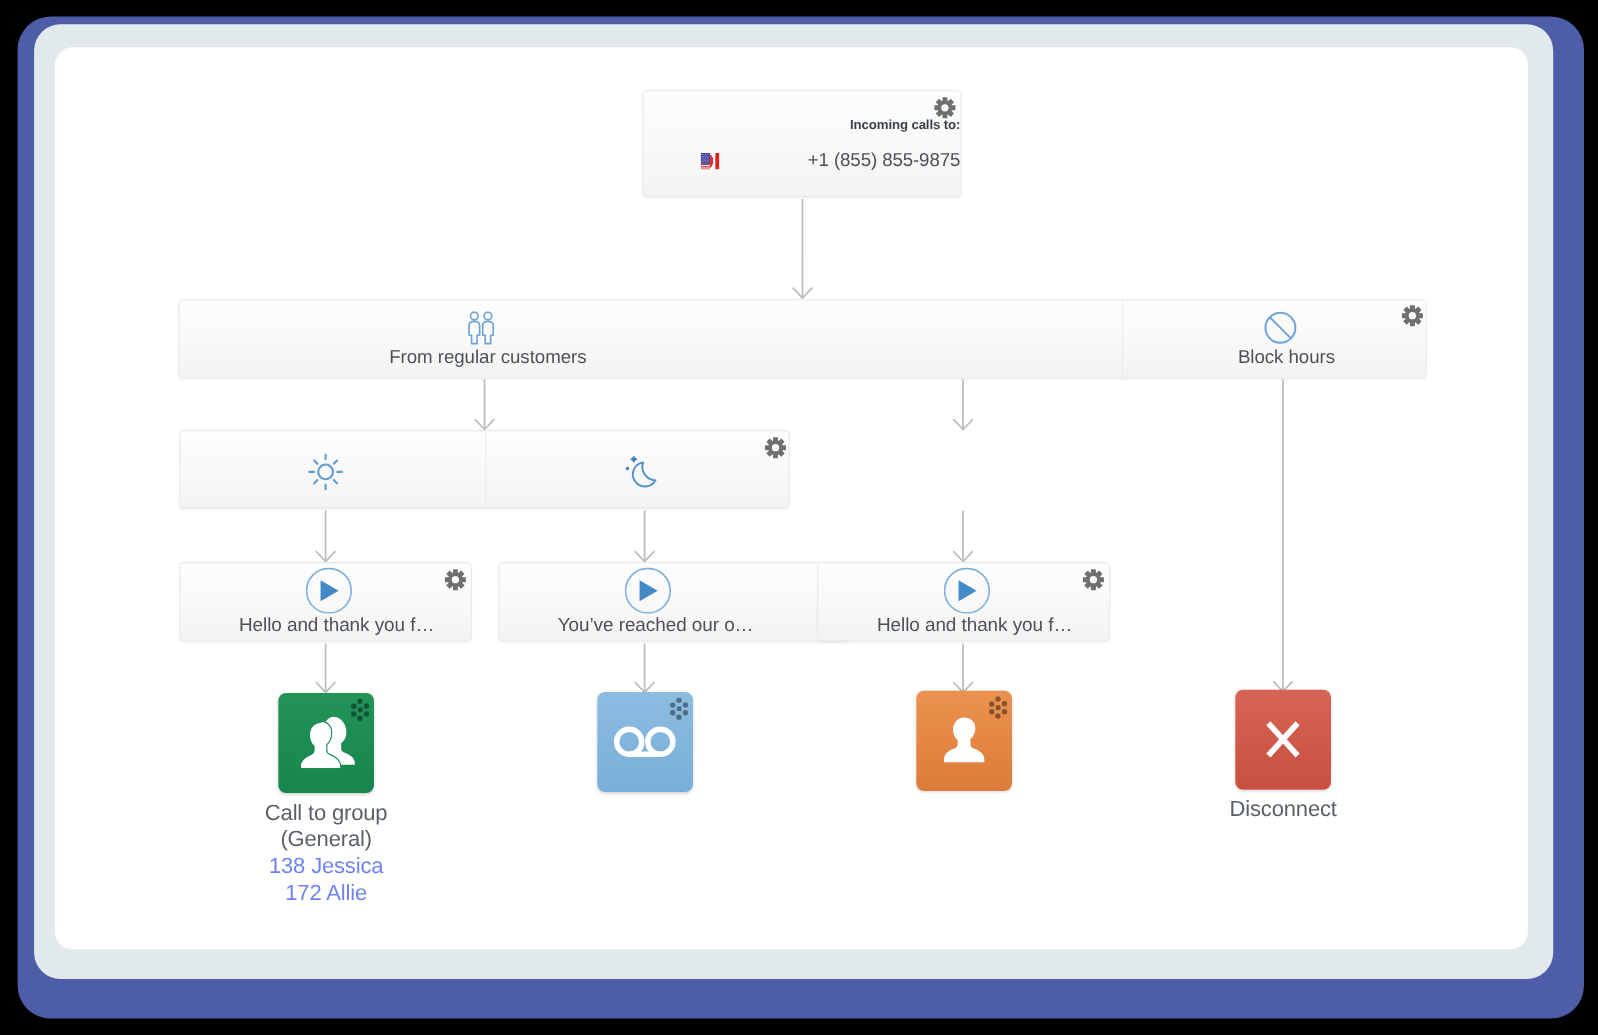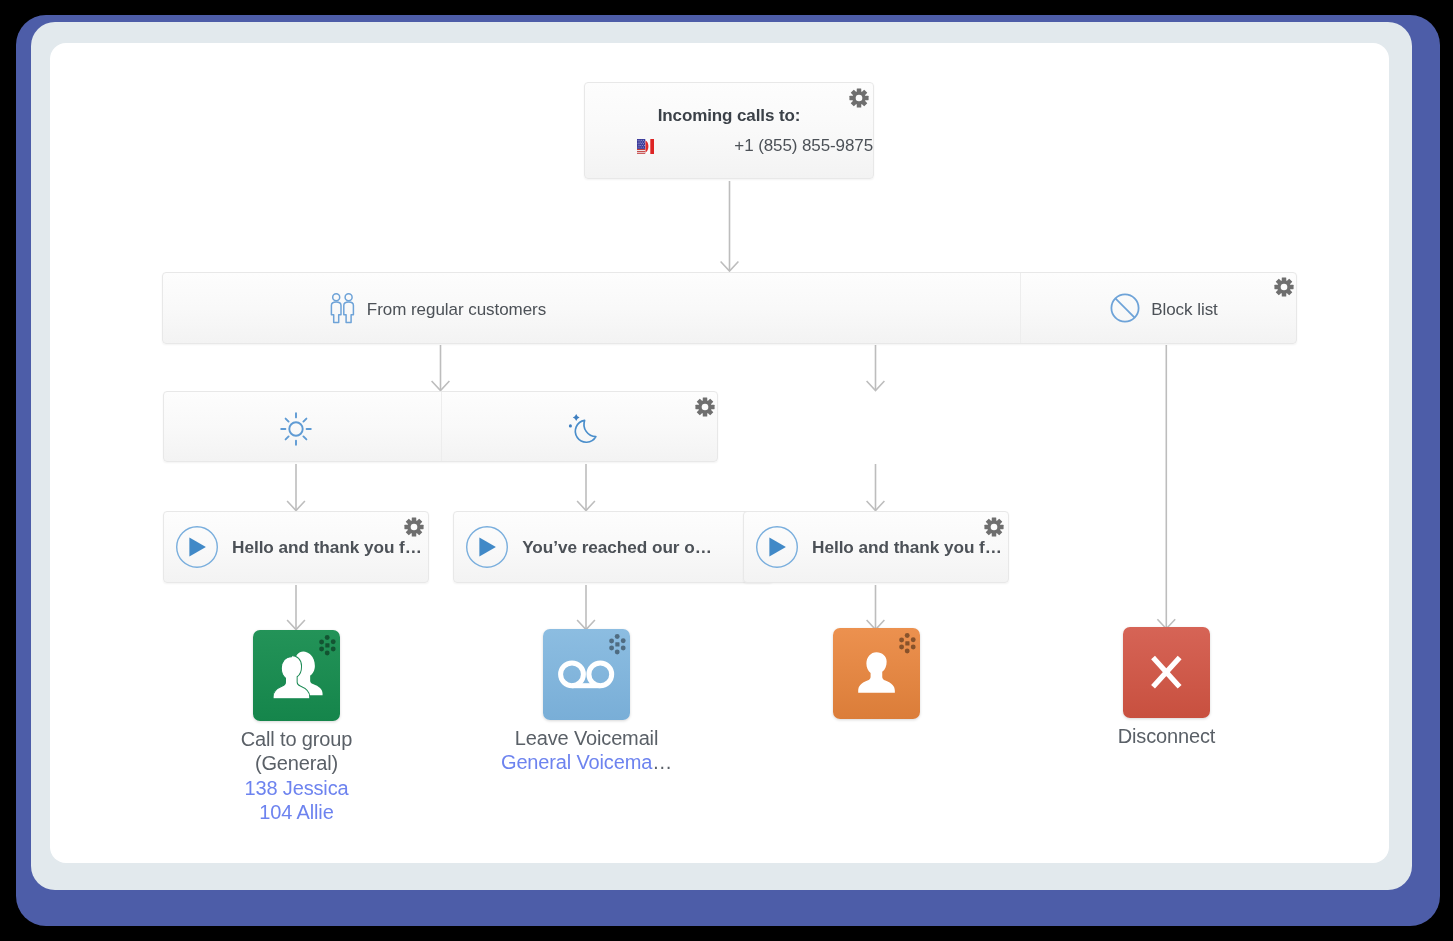--- a/index.html
+++ b/index.html
@@ -12,31 +12,31 @@
   #card{position:absolute;left:19px;top:21px;width:1339px;height:820px;
         background:#ffffff;border-radius:16px;overflow:hidden;}
   #stage{position:absolute;left:0;top:0;width:1339px;height:820px;}
   #edges{position:absolute;left:0;top:0;width:1339px;height:820px;}
 
   
   .node{position:absolute;box-sizing:border-box;
         background:linear-gradient(180deg,#fdfdfd 0%,#f9f9f9 50%,#f3f3f3 100%);
         border:1px solid #e8e8e8;border-radius:4px;
         box-shadow:0 1px 2px rgba(0,0,0,.05);}
-  .seg{position:absolute;top:0;bottom:0;display:flex;align-items:center;justify-content:center;}
+  .seg{position:absolute;top:0;bottom:0;display:flex;align-items:center;justify-content:center;flex-direction:column;}
   .seg + .seg{border-left:1px solid #ededed;}
   .gearwrap{position:absolute;width:20px;height:22px;cursor:pointer;}
-  .root-title{position:absolute;left:0;right:0;top:23px;text-align:center;
-              font-weight:bold;font-size:17px;color:#3b4148;letter-spacing:-0.1px;}
+  .root-title{position:absolute;left:0;right:0;top:23px;text-align:right;
+              font-weight:bold;font-size:12px;color:#3b4148;letter-spacing:-0.1px;}
   .root-phone{position:absolute;left:0;right:0;top:53px;text-align:right;
               font-size:17px;color:#4c5157;letter-spacing:-0.1px;}
   .flag{position:absolute;left:50%;top:3px;margin-left:-92px;}
   .seg-label{position:relative;top:1.5px;font-size:17px;color:#4c5157;margin-left:11px;letter-spacing:-0.05px;white-space:nowrap;}
   .blue-link-text{font-size:17px;color:#6d83ef;letter-spacing:-0.05px;white-space:nowrap;}
-  .greet-text{font-size:17.2px;color:#4c5157;margin-left:14px;letter-spacing:-0.05px;white-space:nowrap;font-weight:bold;}
+  .greet-text{font-size:17.2px;color:#4c5157;margin-left:14px;letter-spacing:-0.05px;white-space:nowrap;}
 
   
   .tile{position:absolute;border-radius:7px;box-shadow:0 1px 3px rgba(0,0,0,.16);}
   .tile-caption{position:absolute;text-align:center;font-size:20px;color:#5a6067;
                 line-height:24.3px;letter-spacing:-0.15px;white-space:nowrap;}
   .tile-caption .ln{display:block;}
   .tile-caption .lk{display:block;color:#6d83ef;}
   .tile-caption .ell{color:#5a6067;}
   svg{display:block;}
 </style>
@@ -159,21 +159,21 @@
           </div>
           <div class="seg" style="left:857px;width:278px;padding-left:9px;box-sizing:border-box;">
             <span>
               <svg width="30" height="30" viewBox="0 0 30 30">
                 <g fill="none" stroke="#6ea3d8" stroke-width="1.8">
                   <circle cx="15" cy="15" r="13.6"></circle>
                   <path d="M5.4 5.4 24.6 24.6"></path>
                 </g>
               </svg>
             </span>
-            <span class="seg-label">Block list</span>
+            <span class="seg-label">Block hours</span>
             <div class="gearwrap" style="right:4px;top:2.5px;">
               <svg viewBox="0 0 24 24" width="20" height="22">
                   <g fill="#6f6f6f">
                     <circle cx="12" cy="12" r="8.0"></circle>
                     <rect x="9.3" y="0.5" width="5.4" height="6" rx="0.5"></rect>
                     <rect x="9.3" y="17.5" width="5.4" height="6" rx="0.5"></rect>
                     <rect x="0.5" y="9.3" width="6" height="5.4" rx="0.5"></rect>
                     <rect x="17.5" y="9.3" width="6" height="5.4" rx="0.5"></rect>
                     <g transform="rotate(45 12 12)">
                       <rect x="9.3" y="0.5" width="5.4" height="6" rx="0.5"></rect>
@@ -337,21 +337,21 @@
                   <circle cx="14.2" cy="14.0" r="2.45"></circle>
                 <circle cx="8.2" cy="18.0" r="2.45"></circle>
               </g>
             </svg>
           </span>
         </div>
         <div class="tile-caption" style="left:146px;top:684px;width:201px;">
           <span class="ln">Call to group</span>
           <span class="ln">(General)</span>
           <span class="lk">138 Jessica</span>
-          <span class="lk">104 Allie</span>
+          <span class="lk">172 Allie</span>
         </div>
 
         <div class="tile" style="left:493px;top:586px;width:87px;height:91px;background:linear-gradient(180deg,#8cbde1 0%,#79aed7 100%);">
           <svg width="87" height="91" viewBox="0 0 87 91">
             <g fill="none" stroke="#ffffff" stroke-width="5">
               <circle cx="29.0" cy="45.3" r="11.4"></circle>
               <circle cx="57.3" cy="45.3" r="11.4"></circle>
               <path d="M29.0 56.7h28.3"></path>
             </g>
           </svg>
@@ -362,24 +362,20 @@
                 <circle cx="2.6" cy="7.0" r="2.45"></circle>
                   <circle cx="14.2" cy="6.8" r="2.45"></circle>
                 <rect x="6.3" y="8.2" width="4.2" height="4.2" rx="0.5"></rect>
                 <circle cx="2.6" cy="14.0" r="2.45"></circle>
                   <circle cx="14.2" cy="14.0" r="2.45"></circle>
                 <circle cx="8.2" cy="18.0" r="2.45"></circle>
               </g>
             </svg>
           </span>
         </div>
-        <div class="tile-caption" style="left:436px;top:683px;width:201px;">
-          <span class="ln">Leave Voicemail</span>
-          <span class="lk"><span>General Voicema</span><span class="ell">…</span></span>
-        </div>
 
         <div class="tile" style="left:783px;top:585px;width:87px;height:91px;background:linear-gradient(180deg,#ec914f 0%,#db7d39 100%);">
           <svg width="87" height="91" viewBox="0 0 87 91">
             <g transform="translate(25.2 24.2) scale(1.05 1.062)">
               <path fill="#ffffff" d="M17.4 0C11.9 0 7.8 4.6 7.8 10.6c0 3.8 1.6 7.1 4.0 9.0v3.7c0 1.5-1.0 2.6-3.0 3.4C2.4 29.2 0 32.0 0 36.4v1.9h34.9v-1.9c0-4.4-2.7-7.2-9.0-9.7-2.0-.8-3.0-1.9-3.0-3.4v-5.0c2.8-1.8 4.2-5.5 4.2-9.6C27.1 3.7 22.9 0 17.4 0z"></path>
             </g>
           </svg>
           <span class="badge-dots" style="position:absolute;right:3.7px;top:5.2px;">
             <svg width="17" height="21" viewBox="0 0 17 21">
               <g fill="rgba(0,0,0,.42)">

